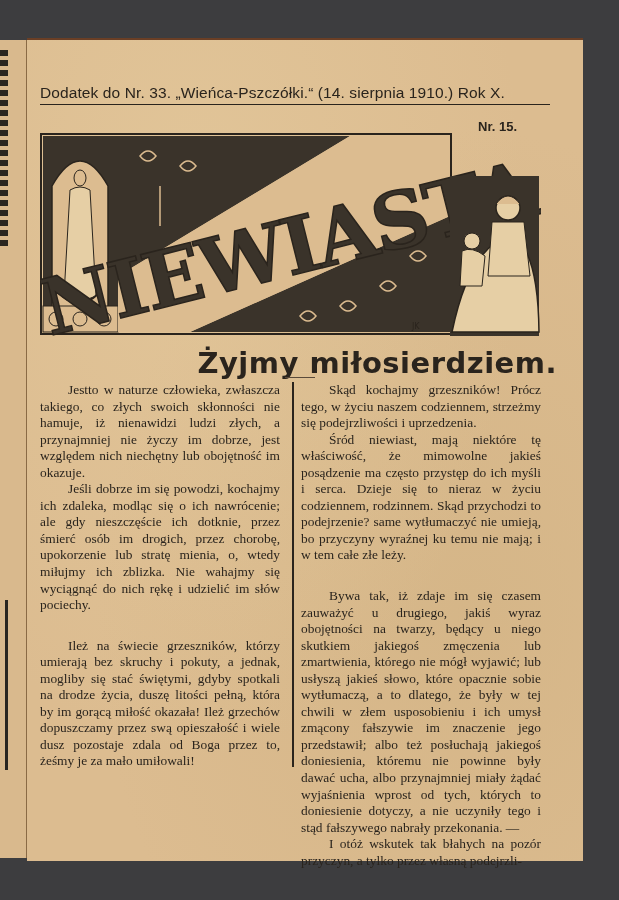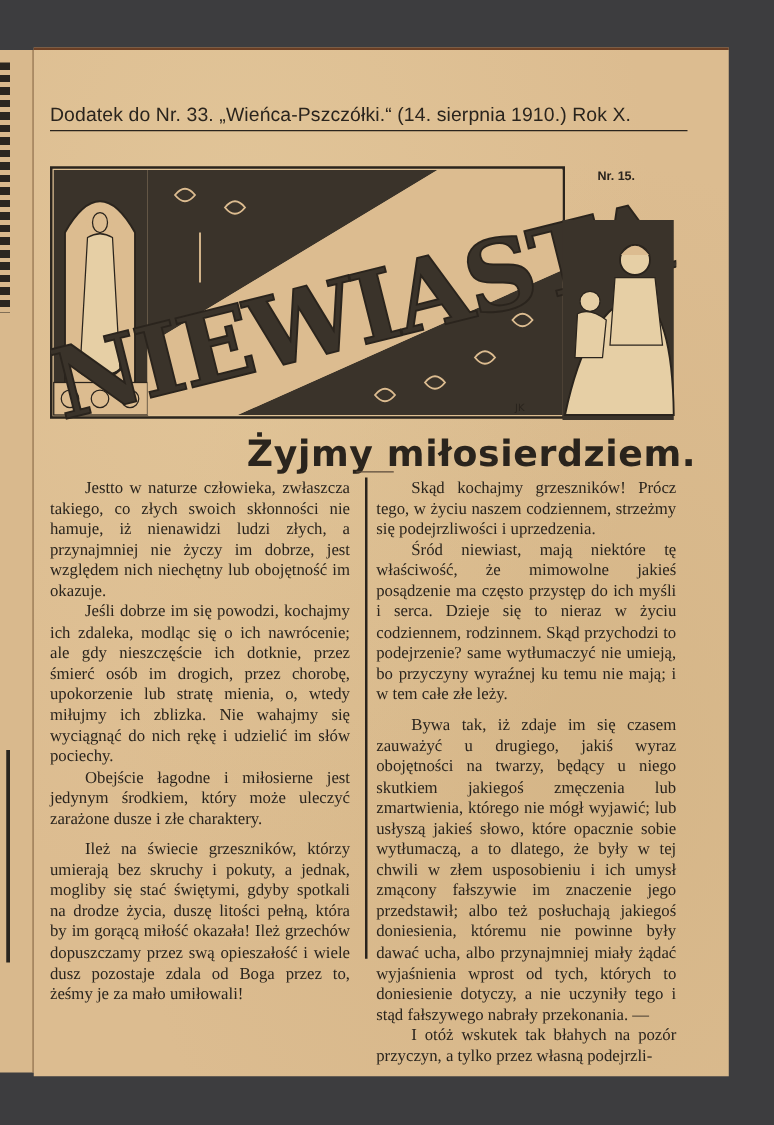--- a/index.html
+++ b/index.html
@@ -37,36 +37,36 @@
     font-weight:normal; font-size:15.5px; letter-spacing:0.1px;
     white-space:nowrap;
     padding-bottom:2px;
     border-bottom:1.5px solid #2a241d;
   }
   .masthead {
     position:absolute; left:13px; top:86px; width:501px; height:212px;
   }
   .masthead svg { width:100%; height:100%; display:block; }
   .issue-no {
-    position:absolute; left:451px; top:96px;
+    position:absolute; left:451px; top:79px;
     font-family:"Liberation Sans","DejaVu Sans",sans-serif;
-    font-weight:bold; font-size:10px;
+    font-weight:bold; font-size:13px;
   }
   .article-title {
     position:absolute; left:0; top:306px; width:530px; text-align:right;
     font-family:"DejaVu Sans","Liberation Sans",sans-serif;
     font-weight:bold; font-size:29px; letter-spacing:0.5px;
   }
   .col {
     position:absolute; top:342px; width:240px;
     font-size:13.4px; line-height:16.55px; text-align:justify;
     hyphens:manual;
   }
   .col p { margin:0; text-indent:28px; }
-  .col p.gap { margin-top:8px; }
+  .col p.gap { margin-top:24px; }
   .col-left { left:13px; }
   .col-right { left:274px; }
   .col-rule {
     position:absolute; left:265px; top:342px; width:1.5px; height:385px;
     background:#2a241d;
   }
   .col-rule-top {
     position:absolute; left:258px; top:337px; width:30px; height:1px; background:#5a4a3a;
   }
 </style>
@@ -130,21 +130,20 @@
   <div class="issue-no">Nr. 15.</div>
 
   <div class="article-title">Żyjmy miłosierdziem.</div>
 
   <div class="col-rule-top"></div>
   <div class="col-rule"></div>
 
   <div class="col col-left">
     <p>Jestto w naturze człowieka, zwłaszcza takiego, co złych swoich skłonności nie hamuje, iż nienawidzi ludzi złych, a przynajmniej nie życzy im dobrze, jest względem nich niechętny lub obojętność im okazuje.</p>
     <p>Jeśli dobrze im się powodzi, kochajmy ich zdaleka, modląc się o ich nawrócenie; ale gdy nieszczęście ich dotknie, przez śmierć osób im drogich, przez chorobę, upokorzenie lub stratę mienia, o, wtedy miłujmy ich zblizka. Nie wahajmy się wyciągnąć do nich rękę i udzielić im słów pociechy.</p>
-    <p>Obejście łagodne i miłosierne jest jedynym środkiem, który może uleczyć zarażone dusze i złe charaktery.</p>
     <p class="gap">Ileż na świecie grzeszników, którzy umierają bez skruchy i pokuty, a jednak, mogliby się stać świętymi, gdyby spotkali na drodze życia, duszę litości pełną, która by im gorącą miłość okazała! Ileż grzechów dopuszczamy przez swą opieszałość i wiele dusz pozostaje zdala od Boga przez to, żeśmy je za mało umiłowali!</p>
   </div>
 
   <div class="col col-right">
     <p>Skąd kochajmy grzeszników! Prócz tego, w życiu naszem codziennem, strzeżmy się podejrzliwości i uprzedzenia.</p>
     <p>Śród niewiast, mają niektóre tę właściwość, że mimowolne jakieś posądzenie ma często przystęp do ich myśli i serca. Dzieje się to nieraz w życiu codziennem, rodzinnem. Skąd przychodzi to podejrzenie? same wytłumaczyć nie umieją, bo przyczyny wyraźnej ku temu nie mają; i w tem całe złe leży.</p>
     <p class="gap">Bywa tak, iż zdaje im się czasem zauważyć u drugiego, jakiś wyraz obojętności na twarzy, będący u niego skutkiem jakiegoś zmęczenia lub zmartwienia, którego nie mógł wyjawić; lub usłyszą jakieś słowo, które opacznie sobie wytłumaczą, a to dlatego, że były w tej chwili w złem usposobieniu i ich umysł zmącony fałszywie im znaczenie jego przedstawił; albo też posłuchają jakiegoś doniesienia, któremu nie powinne były dawać ucha, albo przynajmniej miały żądać wyjaśnienia wprost od tych, których to doniesienie dotyczy, a nie uczyniły tego i stąd fałszywego nabrały przekonania. —</p>
     <p>I otóż wskutek tak błahych na pozór przyczyn, a tylko przez własną podejrzli-</p>
   </div>
 

